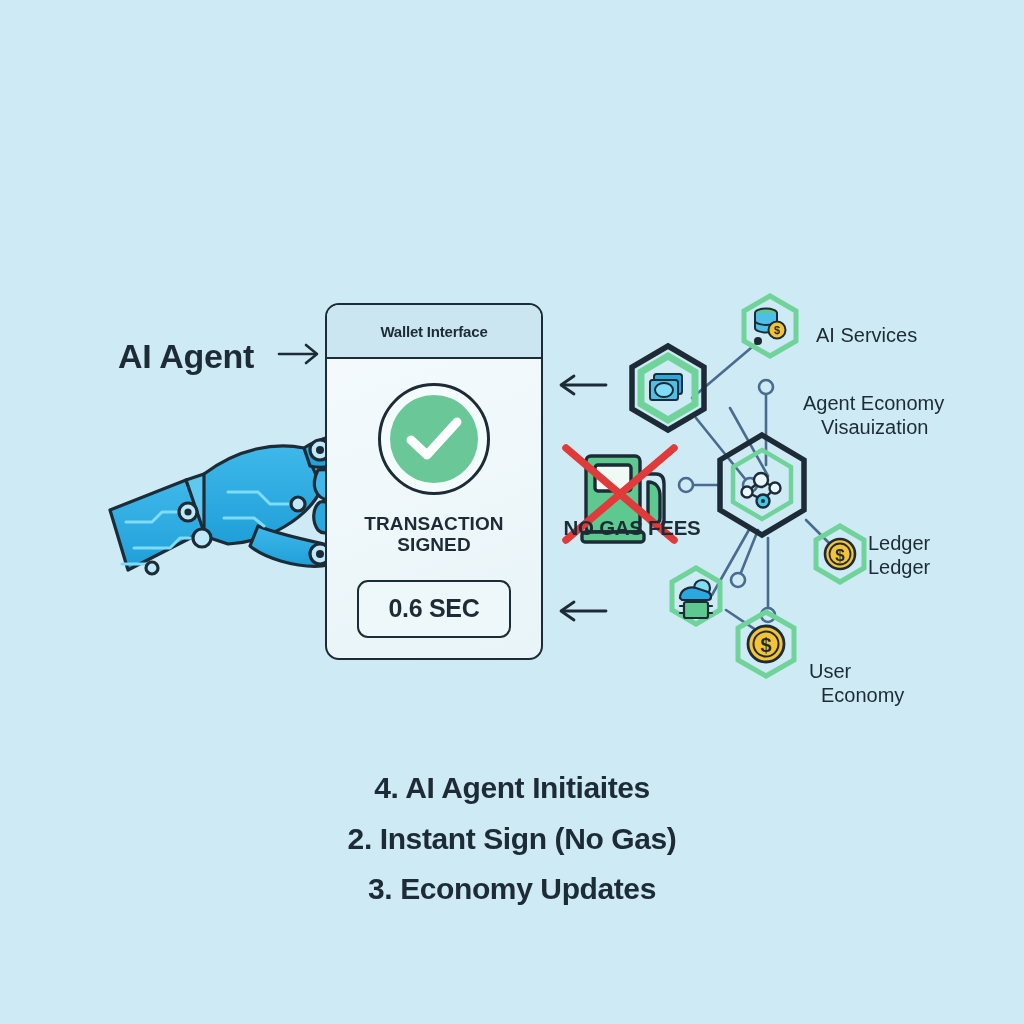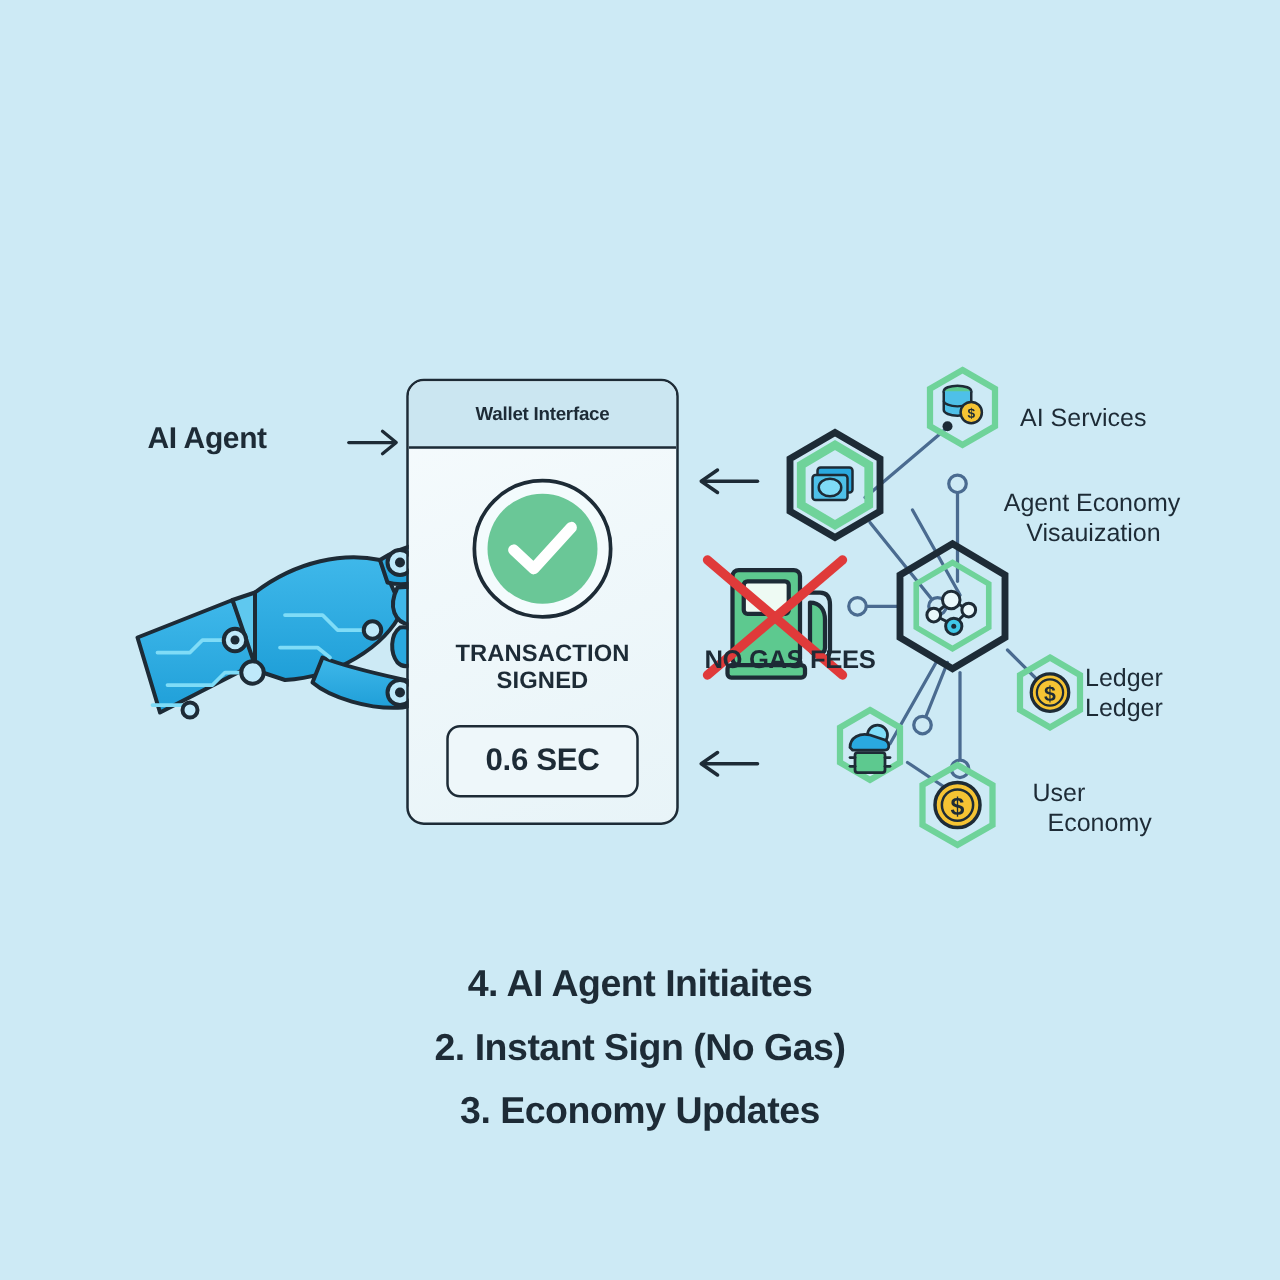--- a/index.html
+++ b/index.html
@@ -13,21 +13,21 @@
     height: 1024px;
     background: #cdeaf5;
     overflow: hidden;
     font-family: "Liberation Sans", sans-serif;
   }
   .abs { position: absolute; }
 
   
   #ai-agent-label {
     left: 118px; top: 337px;
-    font-size: 24px;
+    font-size: 34px;
     font-weight: 700;
     color: #1d2b36;
     letter-spacing: -0.3px;
     white-space: nowrap;
   }
   #ai-agent-arrow {
     left: 277px; top: 340px;
     width: 46px; height: 28px;
   }
 
@@ -125,21 +125,21 @@
   
   .net-label {
     font-size: 20px;
     color: #1d2b36;
     line-height: 1.18;
     white-space: nowrap;
   }
   #label-ai-services   { left: 816px; top: 308px; margin-top: 16px; }
   #label-agent-economy { left: 803px; top: 392px; }
   #label-solana        { left: 868px; top: 532px; }
-  #label-user-request  { left: 809px; top: 624px; margin-left: 17px; }
+  #label-user-request  { left: 809px; top: 660px; }
   .net-label .l2 { display: block; padding-left: 18px; }
   #label-solana .l2 { padding-left: 0px; }
   #label-user-request .l2 { padding-left: 12px; }
 
   
   .wallet-arrow { width: 52px; height: 26px; }
   #arrow-top    { left: 556px; top: 372px; }
   #arrow-bottom { left: 556px; top: 598px; }
 
   

